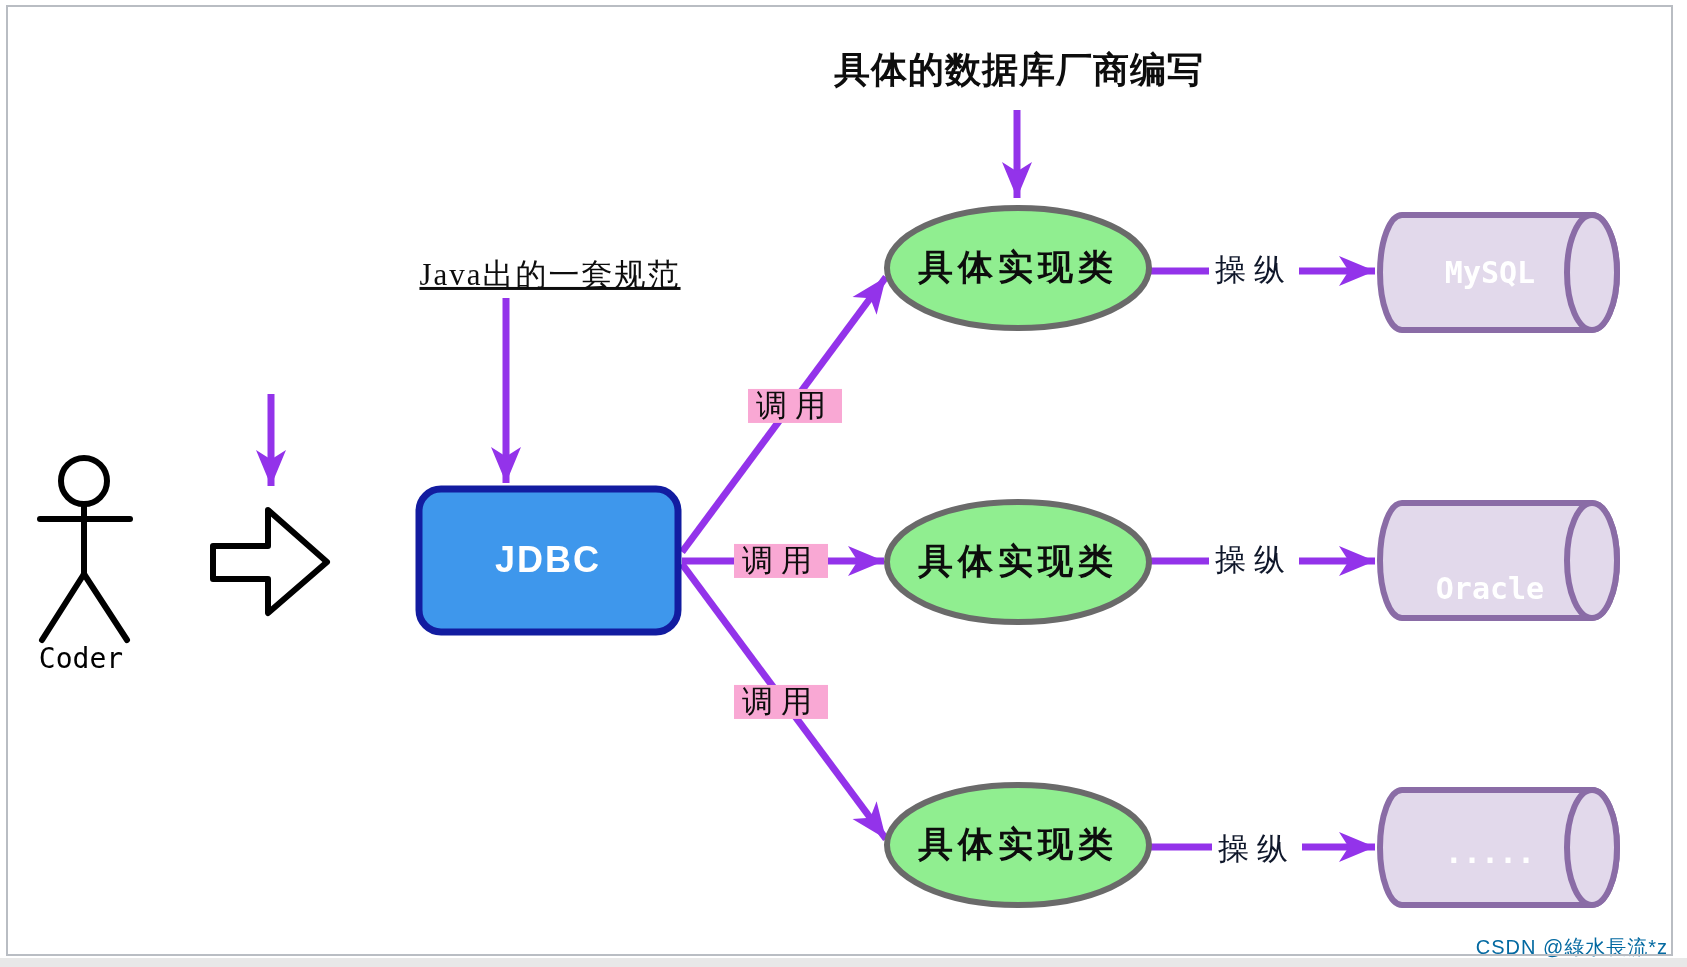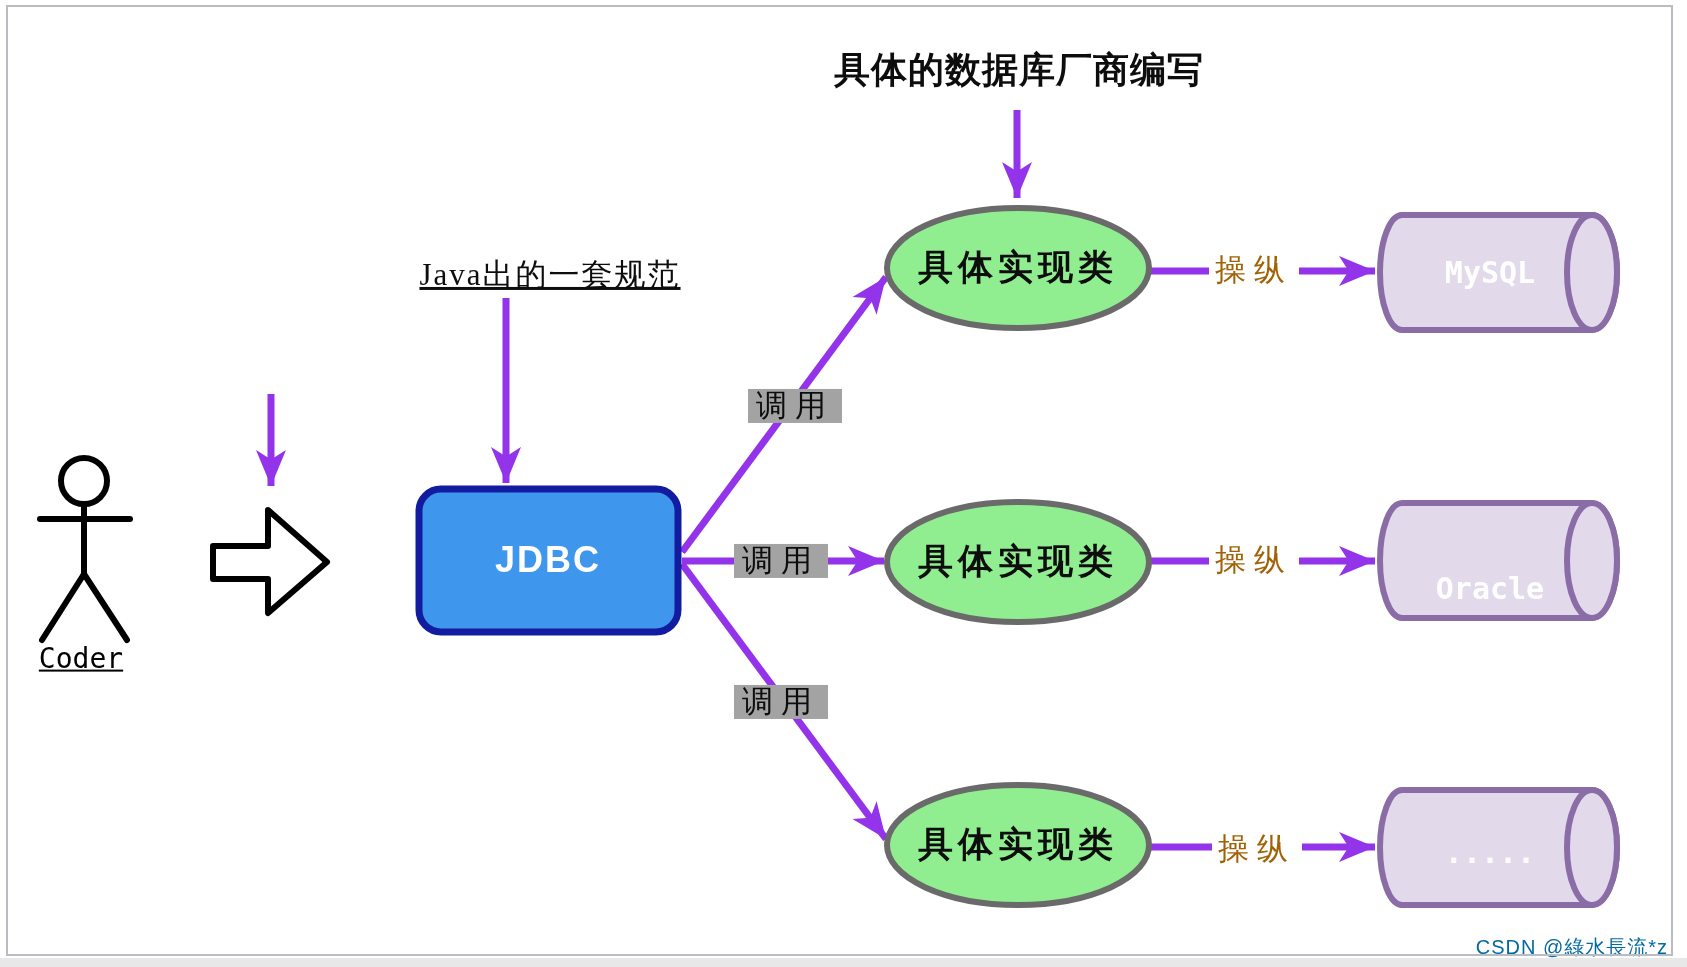--- a/index.html
+++ b/index.html
@@ -20,26 +20,26 @@
     font-family:"Liberation Serif",serif;color:#0d0d0d;line-height:1.1;
   }
   .title{font-size:36px;font-weight:bold;letter-spacing:1px;}
   .note{font-size:31px;letter-spacing:2px;}
   .interface-note{font-size:29px;letter-spacing:8px;color:#f56c6c;}
   .jdbc-label{
     font-family:"Liberation Sans",sans-serif;font-size:36px;font-weight:bold;
     color:#ffffff;letter-spacing:2px;
   }
   .impl-label{font-size:35px;font-weight:bold;letter-spacing:5px;}
-  .call-label{font-size:31px;letter-spacing:8px;background:#a3a3a3;padding:0 8px;}
-  .operate-label{font-size:31px;letter-spacing:8px;color:#a16207;background:#ffffff;padding:0 6px;}
+  .call-label{font-size:31px;letter-spacing:8px;background:#f9a8d4;padding:0 8px;}
+  .operate-label{font-size:31px;letter-spacing:8px;color:#0f172a;background:#ffffff;padding:0 6px;}
   .db-label{
     font-family:"DejaVu Sans Mono",monospace;font-size:30px;font-weight:bold;color:#ffffff;
   }
-  .coder-label{font-family:"DejaVu Sans Mono",monospace;font-size:28px;color:#000;text-decoration:underline;}
+  .coder-label{font-family:"DejaVu Sans Mono",monospace;font-size:28px;color:#000;}
   .watermark{
     position:absolute;right:19px;top:934px;font-size:20px;color:#0369a1;
     font-family:"Liberation Sans",sans-serif;letter-spacing:1px;
   }
 </style>
 </head>
 <body>
 
 <div class="canvas">
 

